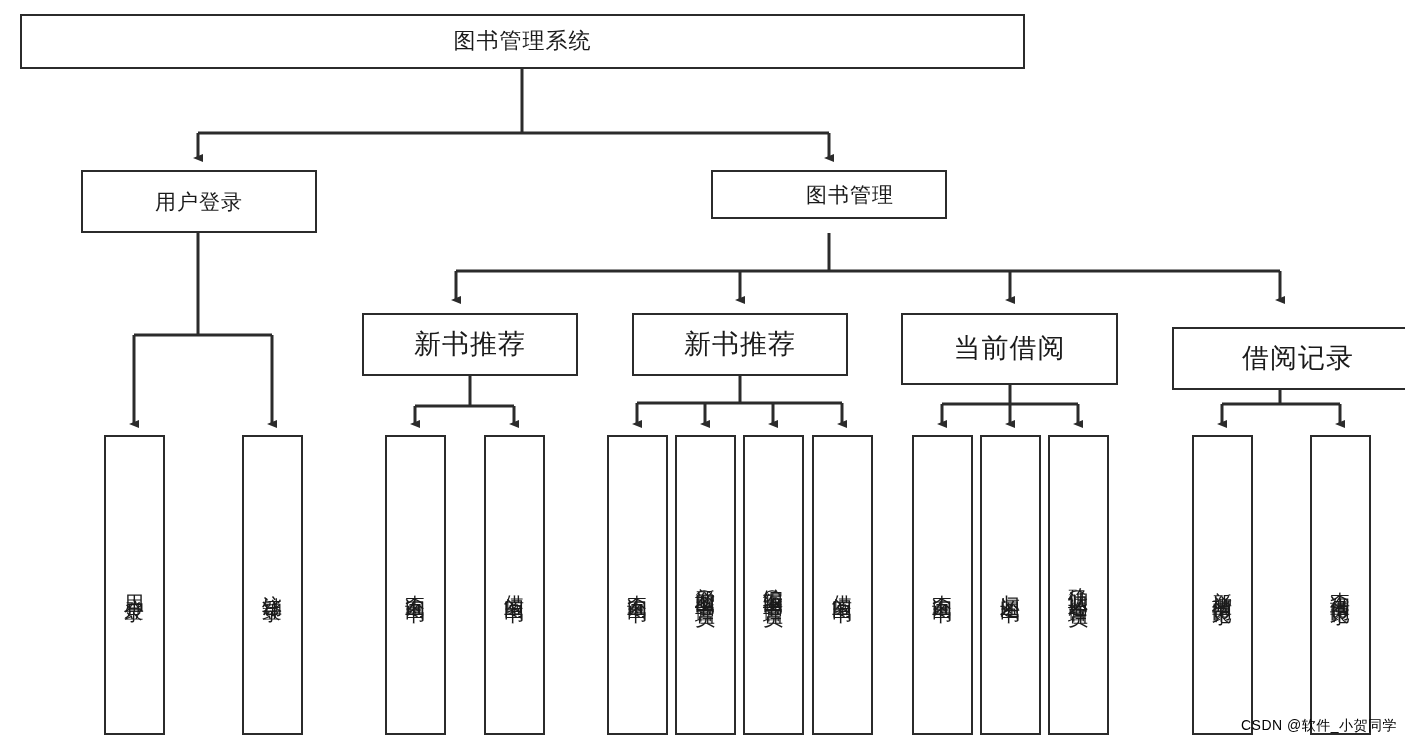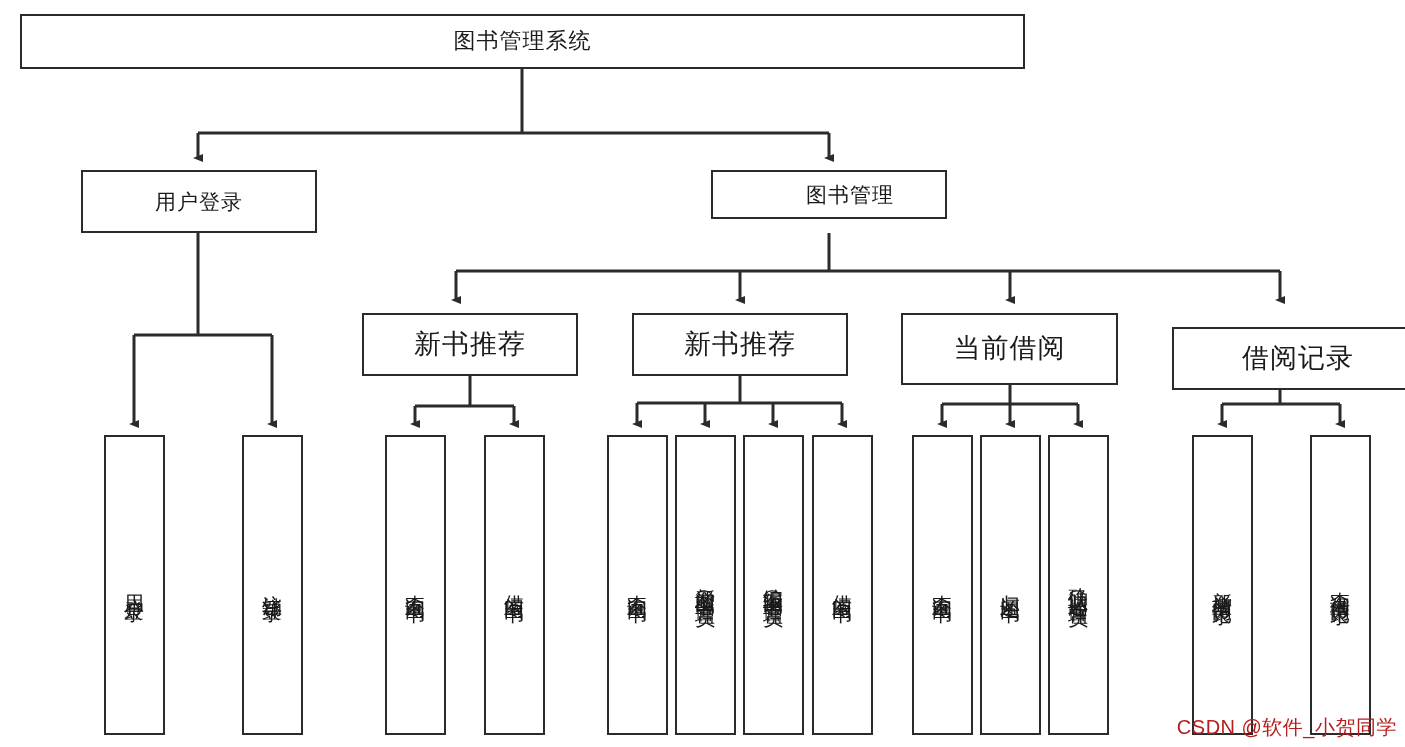--- a/index.html
+++ b/index.html
@@ -36,23 +36,23 @@
     white-space:normal;
     letter-spacing:3px;
     font-size:20px;
   }
   .node.root .node-label{font-size:22px;}
   .node.level2 .node-label{font-size:21px;}
   .node.level3 .node-label{font-size:27px;}
   .watermark{
     position:absolute;
     right:8px;
-    bottom:6px;
-    font-size:20px;
-    color:#b91c1c;
+    bottom:12px;
+    font-size:14px;
+    color:#000000;
     letter-spacing:0.5px;
     white-space:nowrap;
     pointer-events:none;
   }
   svg.connectors{
     position:absolute;left:0;top:0;width:1405px;height:747px;
     pointer-events:none;
   }
 </style>
 </head>

